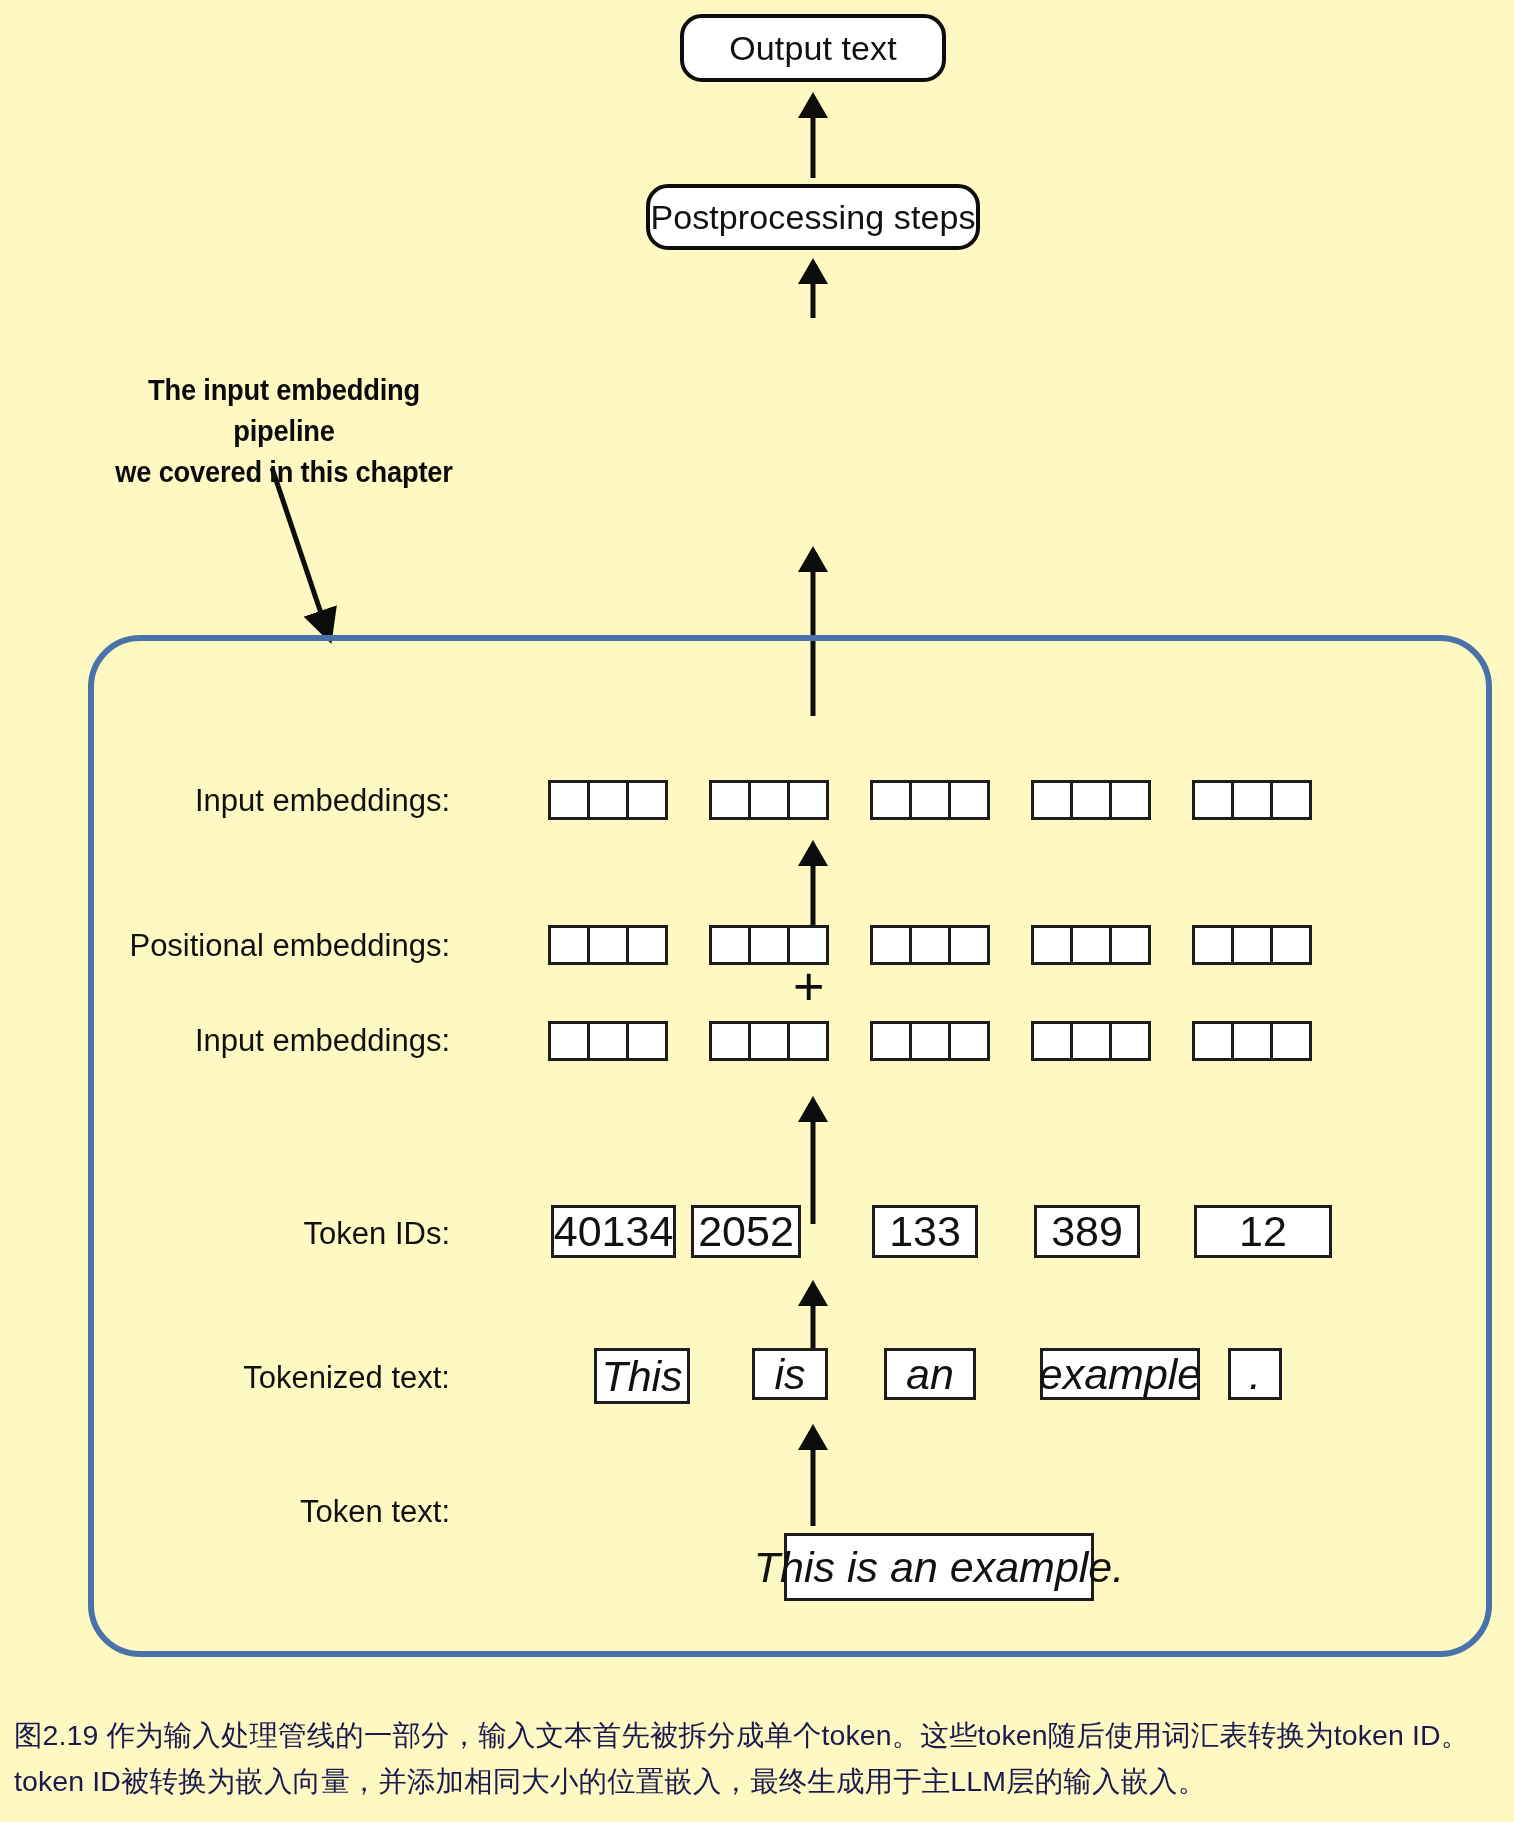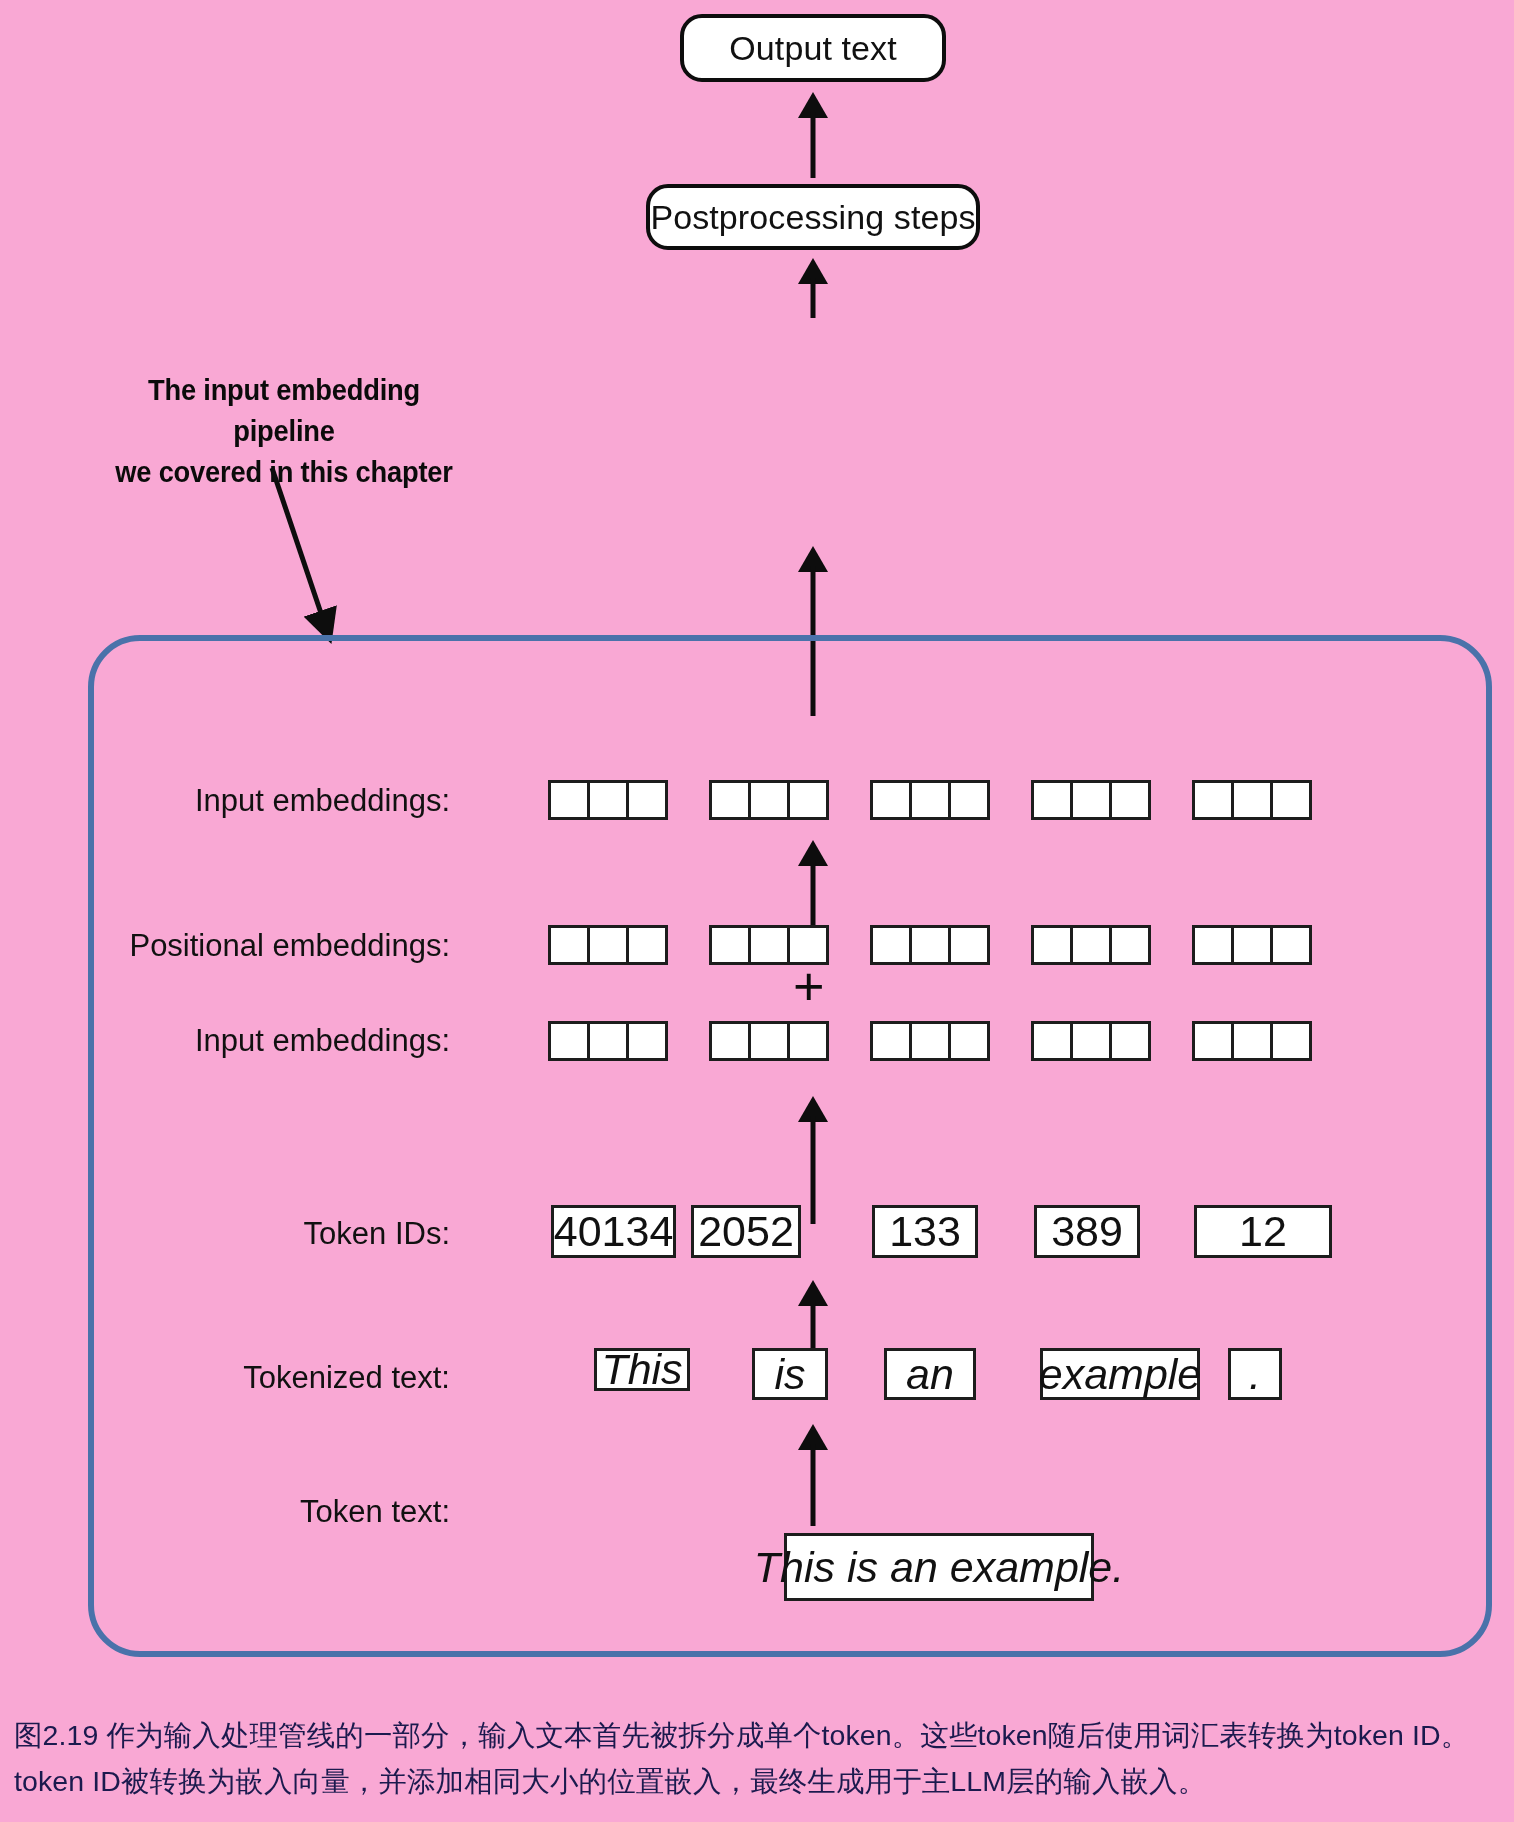--- a/index.html
+++ b/index.html
@@ -7,21 +7,21 @@
     width: 1514px;
     height: 1822px;
     background: #ffffff;
     font-family: "Liberation Sans", sans-serif;
     overflow: hidden;
   }
   #stage {
     position: relative;
     width: 1514px;
     height: 1822px;
-    background: #f9a8d4;
+    background: #fef9c3;
   }
 
   
   .abs { position: absolute; }
 
   
   .round-box {
     position: absolute;
     border: 4px solid #0d0d0d;
     border-radius: 22px;
@@ -310,21 +310,21 @@
   <div class="tbox" style="left:1034px; top:1205px; width:106px; height:53px;">389</div>
   <div class="tbox" style="left:1194px; top:1205px; width:138px; height:53px;">12</div>
 
   <div class="v-arrow" style="left:798px; top:1280px; width:30px; height:102px;">
     <div class="head"></div>
     <div class="shaft" style="top:20px; height:82px;"></div>
   </div>
 
   <div class="row-label" style="left:120px; top:1360px; width:330px;">Tokenized text:</div>
 
-  <div class="tbox italic" style="left:594px; top:1348px; width:96px; height:43px;">This</div>
+  <div class="tbox italic" style="left:594px; top:1348px; width:96px; height:56px;">This</div>
   <div class="tbox italic" style="left:752px; top:1348px; width:76px; height:52px;">is</div>
   <div class="tbox italic" style="left:884px; top:1348px; width:92px; height:52px;">an</div>
   <div class="tbox italic" style="left:1040px; top:1348px; width:160px; height:52px;">example</div>
   <div class="tbox italic" style="left:1228px; top:1348px; width:54px; height:52px;">.</div>
 
   <div class="v-arrow" style="left:798px; top:1424px; width:30px; height:102px;">
     <div class="head"></div>
     <div class="shaft" style="top:20px; height:82px;"></div>
   </div>
 

